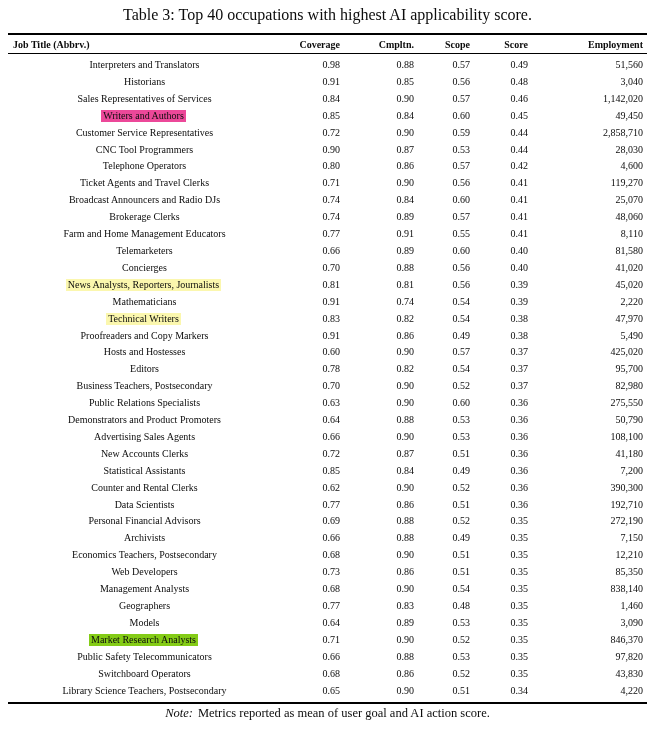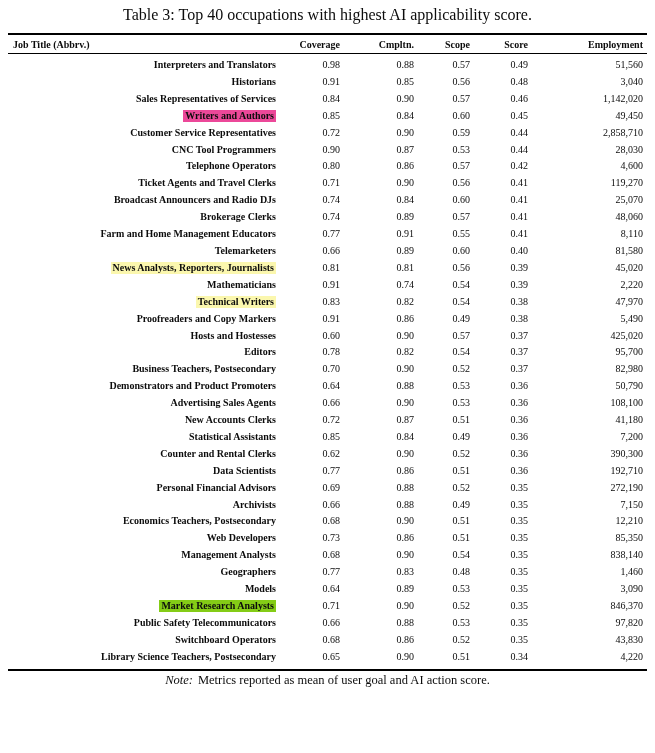--- a/index.html
+++ b/index.html
@@ -45,21 +45,21 @@
   table.occ th.job { text-align: left; padding-left: 5px; }
   table.occ th.num { text-align: right; }
   table.occ th.emp { padding-right: 4px; }
   table.occ td {
     padding: 0;
     line-height: 16.9px;
     height: 16.9px;
     white-space: nowrap;
     overflow: hidden;
   }
-  table.occ td.job { text-align: right; padding-left: 5px; font-weight: bold; }
+  table.occ td.job { text-align: center; padding-left: 5px; }
   table.occ td.num { text-align: right; }
   table.occ td.emp { padding-right: 4px; }
   table.occ tbody tr:first-child td { padding-top: 3px; }
   table.occ tbody tr:last-child td { padding-bottom: 3px; }
   .hl {
     padding: 0 2px 1px 2px;
     margin-left: -2px;
   }
   .tnote {
     text-align: center;
@@ -187,20 +187,28 @@
       </tr>
       <tr>
         <td class="job"><span>Telemarketers</span></td>
         <td class="num">0.66</td>
         <td class="num">0.89</td>
         <td class="num">0.60</td>
         <td class="num">0.40</td>
         <td class="num emp">81,580</td>
       </tr>
       <tr>
+        <td class="job"><span>Concierges</span></td>
+        <td class="num">0.70</td>
+        <td class="num">0.88</td>
+        <td class="num">0.56</td>
+        <td class="num">0.40</td>
+        <td class="num emp">41,020</td>
+      </tr>
+      <tr>
         <td class="job"><span class="hl" style="background-color: rgb(251, 247, 174);">News Analysts, Reporters, Journalists</span></td>
         <td class="num">0.81</td>
         <td class="num">0.81</td>
         <td class="num">0.56</td>
         <td class="num">0.39</td>
         <td class="num emp">45,020</td>
       </tr>
       <tr>
         <td class="job"><span>Mathematicians</span></td>
         <td class="num">0.91</td>
@@ -241,20 +249,28 @@
         <td class="num">0.37</td>
         <td class="num emp">95,700</td>
       </tr>
       <tr>
         <td class="job"><span>Business Teachers, Postsecondary</span></td>
         <td class="num">0.70</td>
         <td class="num">0.90</td>
         <td class="num">0.52</td>
         <td class="num">0.37</td>
         <td class="num emp">82,980</td>
+      </tr>
+      <tr>
+        <td class="job"><span>Public Relations Specialists</span></td>
+        <td class="num">0.63</td>
+        <td class="num">0.90</td>
+        <td class="num">0.60</td>
+        <td class="num">0.36</td>
+        <td class="num emp">275,550</td>
       </tr>
       <tr>
         <td class="job"><span>Demonstrators and Product Promoters</span></td>
         <td class="num">0.64</td>
         <td class="num">0.88</td>
         <td class="num">0.53</td>
         <td class="num">0.36</td>
         <td class="num emp">50,790</td>
       </tr>
       <tr>

